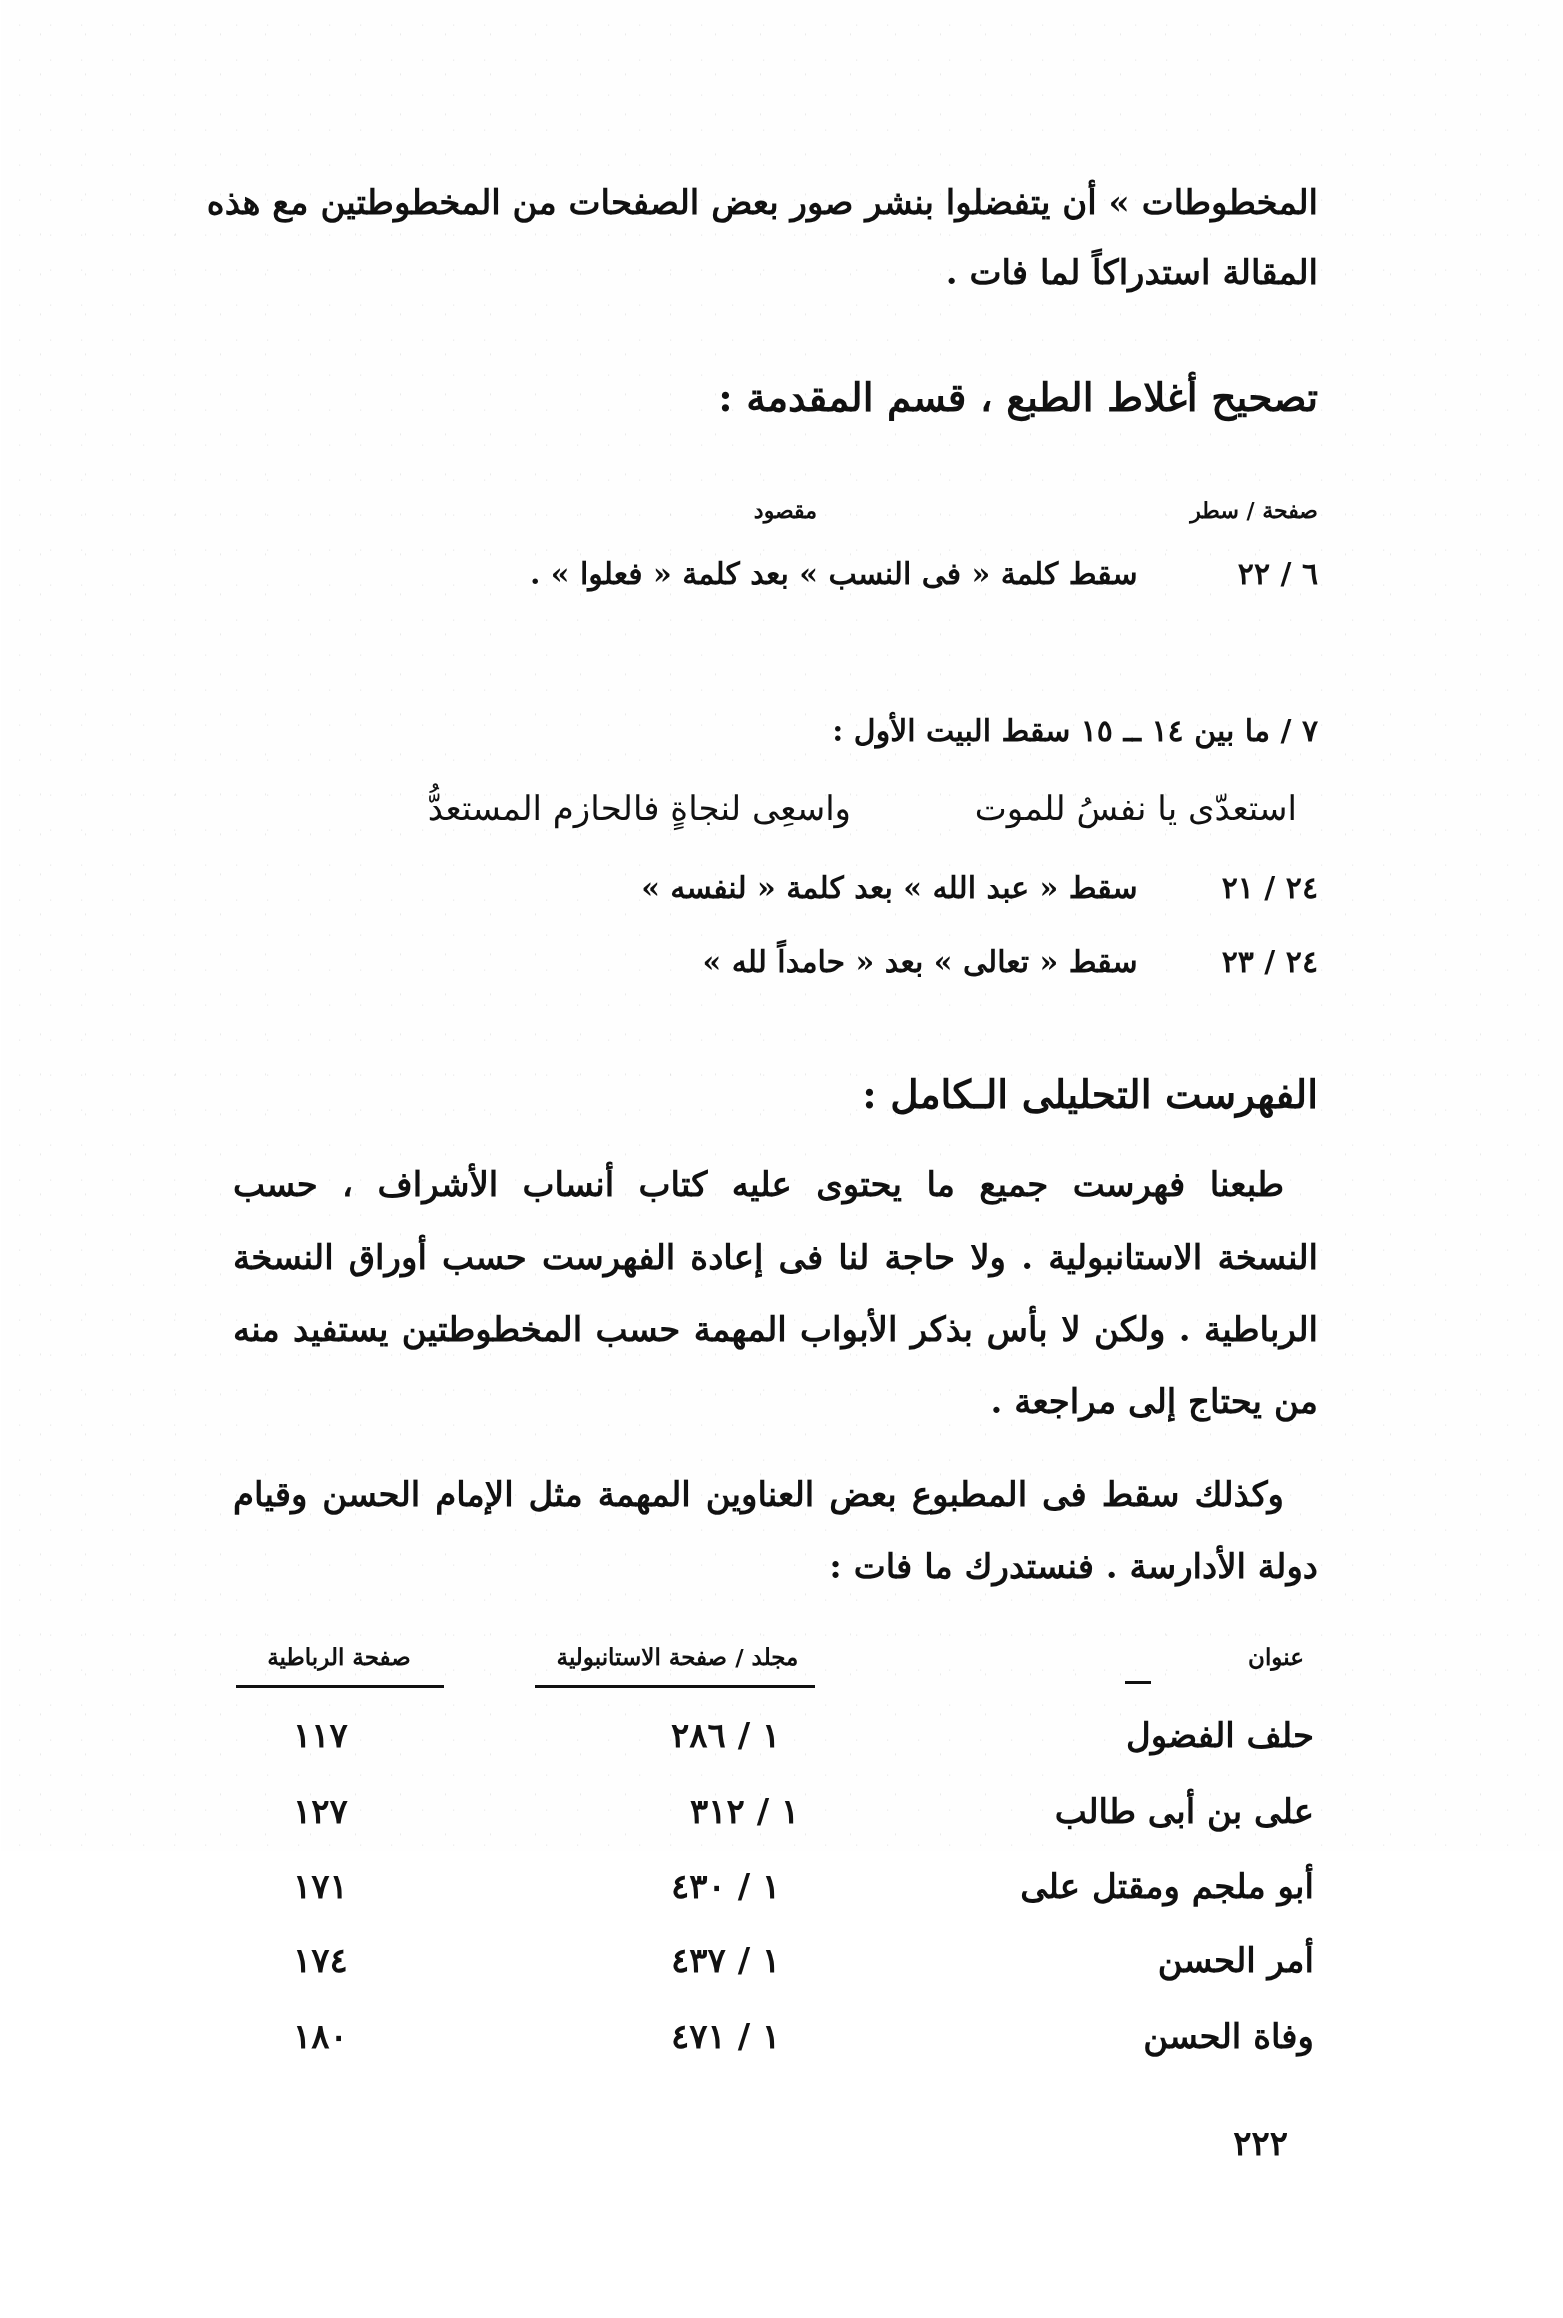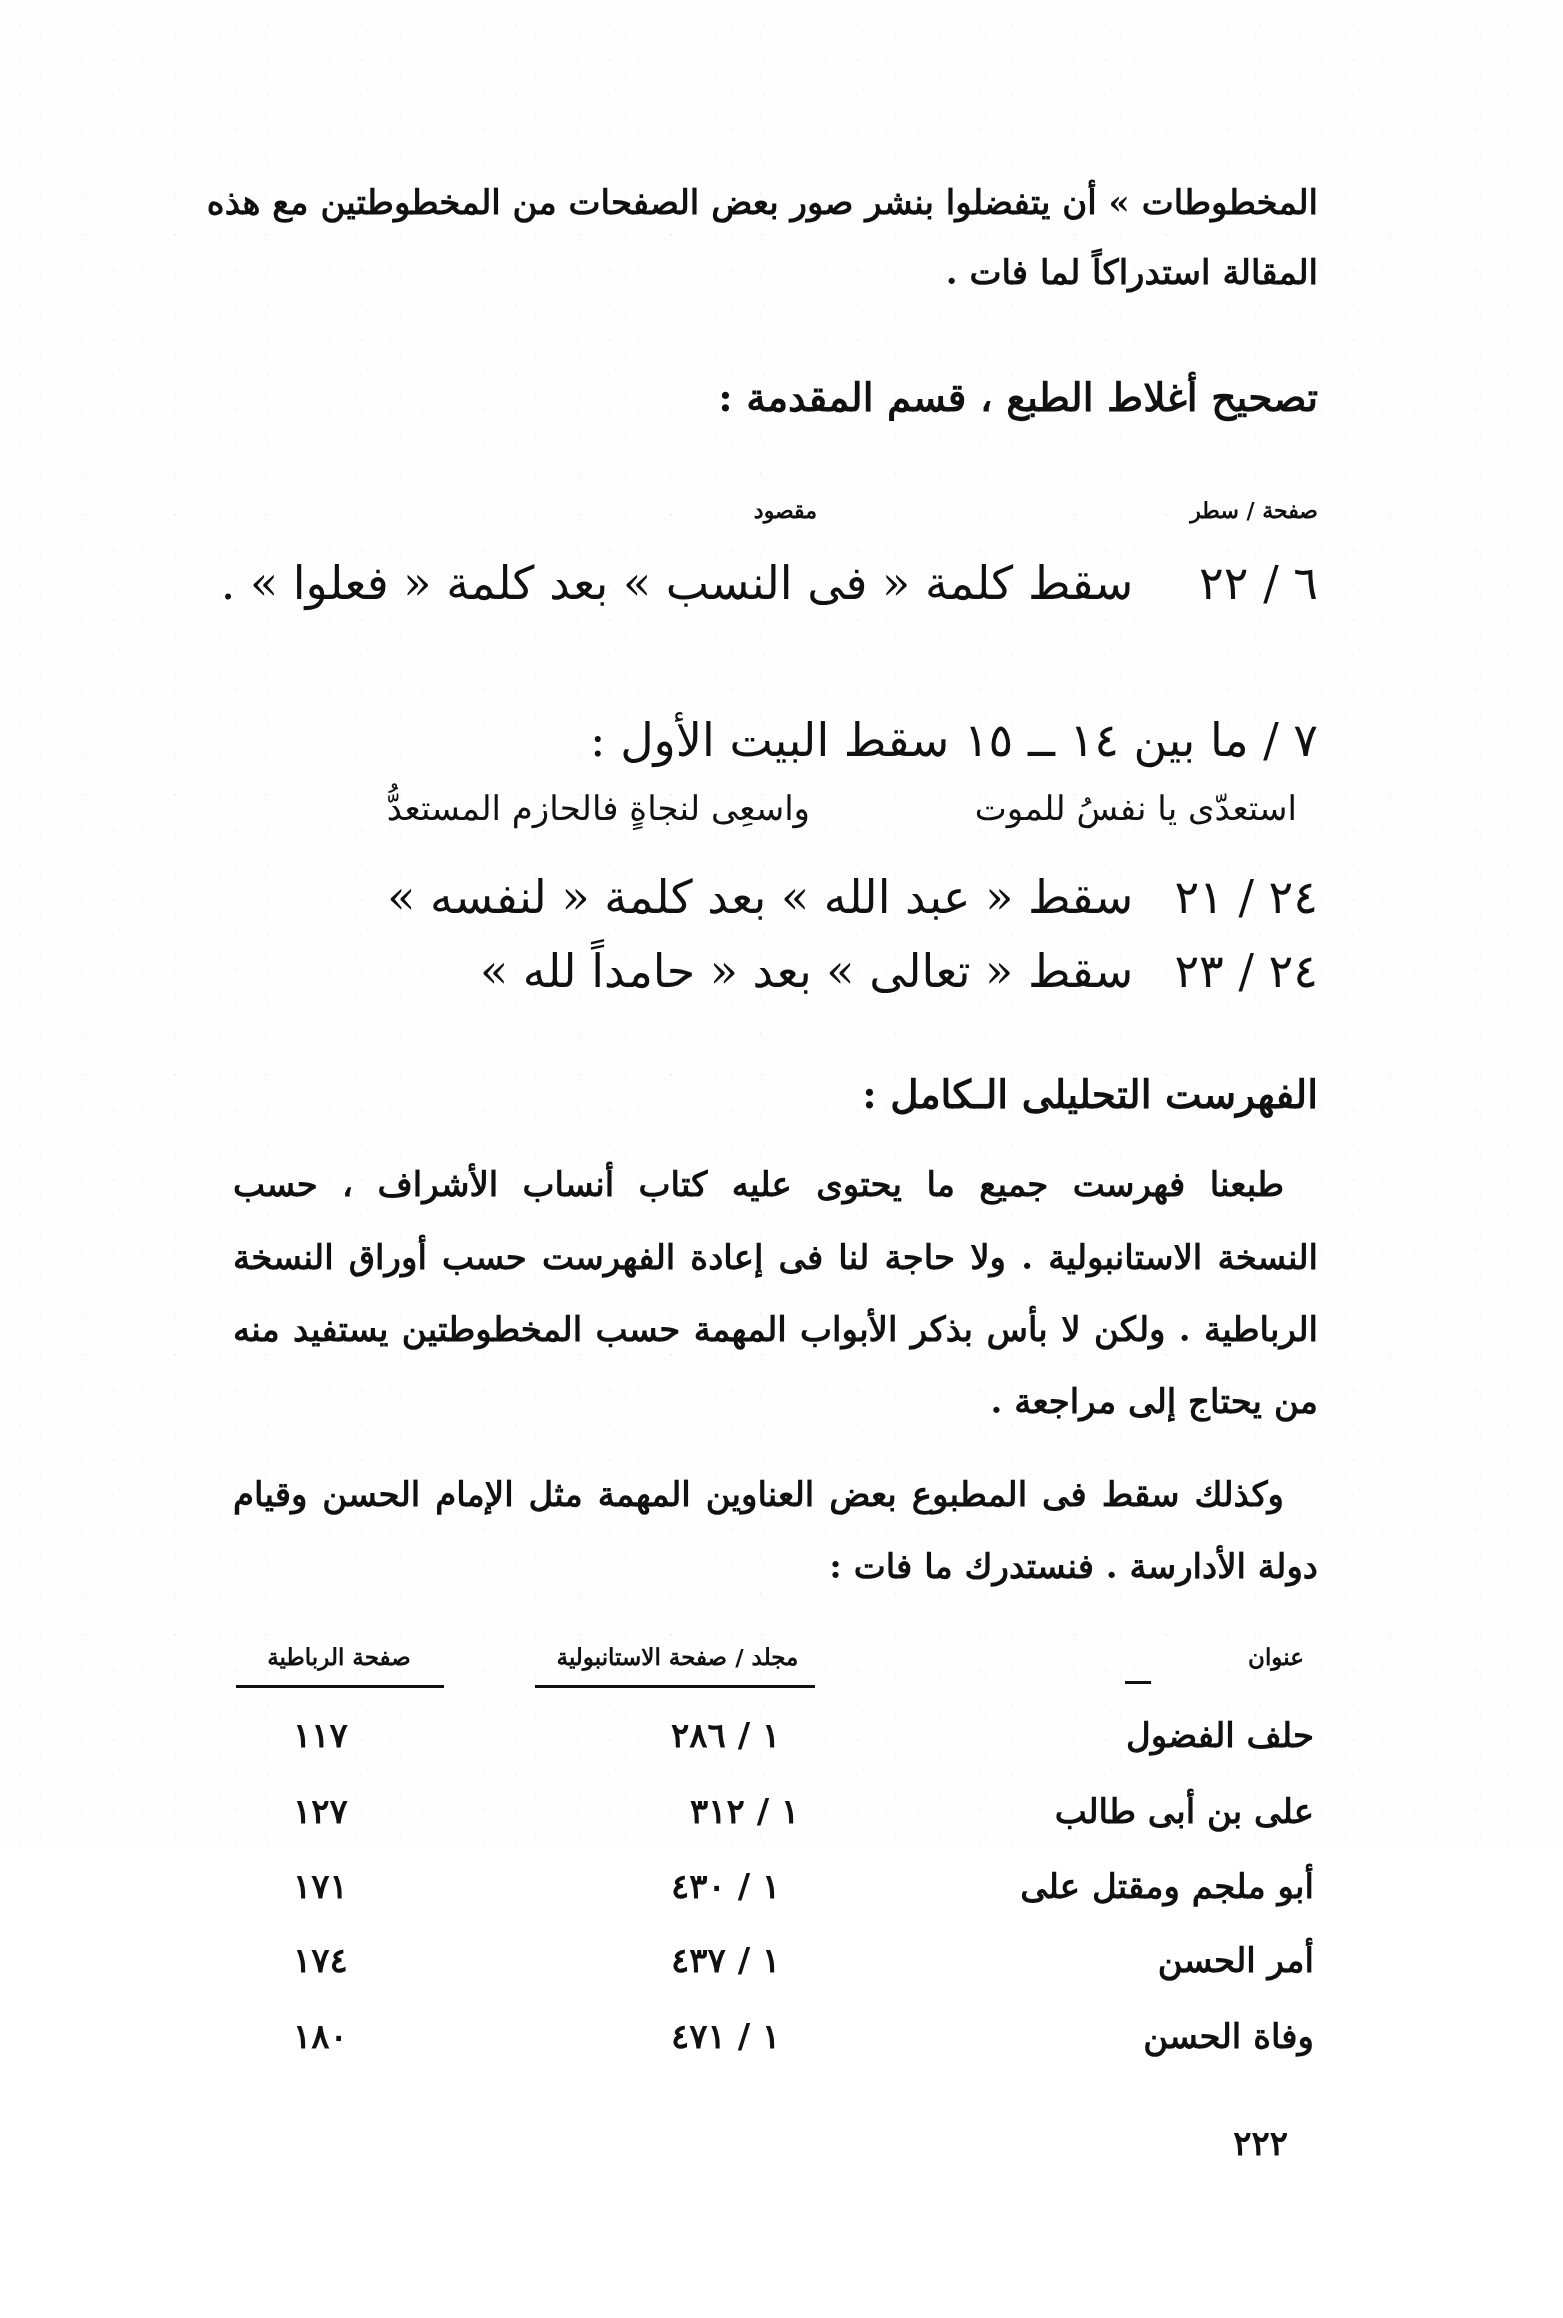--- a/index.html
+++ b/index.html
@@ -31,21 +31,21 @@
       background-position: 4.2px 7.6px, 18px 14.4px;
       opacity: 0.45;
       pointer-events: none;
     }
     .abs { position: absolute; direction: rtl; white-space: nowrap; }
     .body-text { font-size: 34px; font-weight: bold; line-height: 1; }
     .heading { font-size: 39px; font-weight: bold; }
     .small { font-size: 22px; font-weight: bold; }
     .para-line { right: 246px; left: 233px; text-align: justify; text-align-last: justify; }
     .para-last { right: 246px; text-align: right; }
-    .corr-row { right: 246px; font-size: 46px; font-weight: normal; }
+    .corr-row { right: 246px; font-size: 30px; font-weight: bold; }
     .corr-ref { display: inline-block; width: 170px; text-align: right; }
     .corr-text { display: inline-block; }
     .th { font-size: 23px; font-weight: bold; text-align: center; }
     .th-line { position: absolute; height: 2.5px; background: #111; }
     .cell { font-size: 34px; font-weight: bold; }
   </style>
 </head>
 <body>
 
 <div class="page">
@@ -62,21 +62,21 @@
   <div class="abs corr-row" style="top:556px;">
     <span class="corr-ref">٦ / ٢٢</span>
     <span class="corr-text">سقط كلمة « فى النسب » بعد كلمة « فعلوا » .</span>
   </div>
   <div class="abs corr-row" style="top:713px;">
     <span>٧ / ما بين ١٤ ــ ١٥</span>
     <span>سقط البيت الأول :</span>
   </div>
 
   <div class="abs body-text" style="top:791px; right:267px; font-weight:normal;">استعدّى يا نفسُ للموت</div>
-  <div class="abs body-text" style="top:791px; right:754px; font-weight:normal;margin-left:16px;">واسعِى لنجاةٍ فالحازم المستعدُّ</div>
+  <div class="abs body-text" style="top:791px; right:713px; font-weight:normal;margin-left:16px;">واسعِى لنجاةٍ فالحازم المستعدُّ</div>
 
   <div class="abs corr-row" style="top:870px;">
     <span class="corr-ref">٢٤ / ٢١</span>
     <span class="corr-text">سقط « عبد الله » بعد كلمة « لنفسه »</span>
   </div>
   <div class="abs corr-row" style="top:944px;">
     <span class="corr-ref">٢٤ / ٢٣</span>
     <span class="corr-text">سقط « تعالى » بعد « حامداً لله »</span>
   </div>
 

